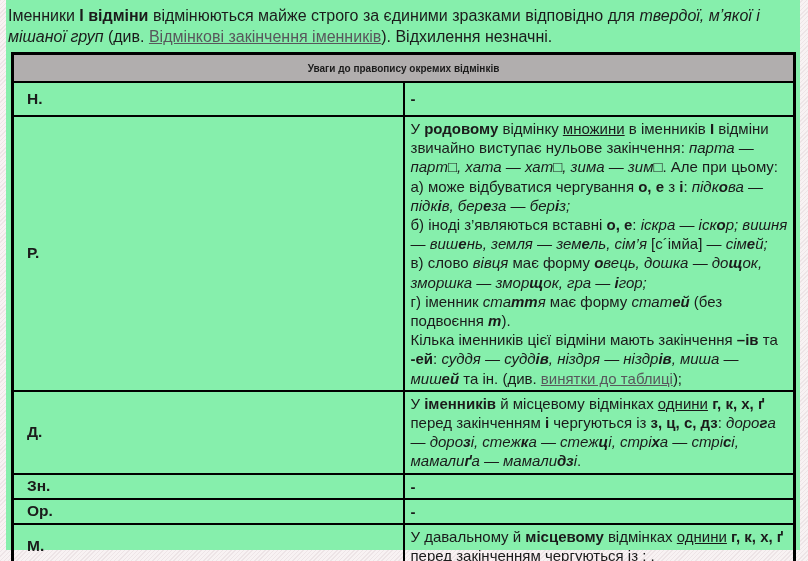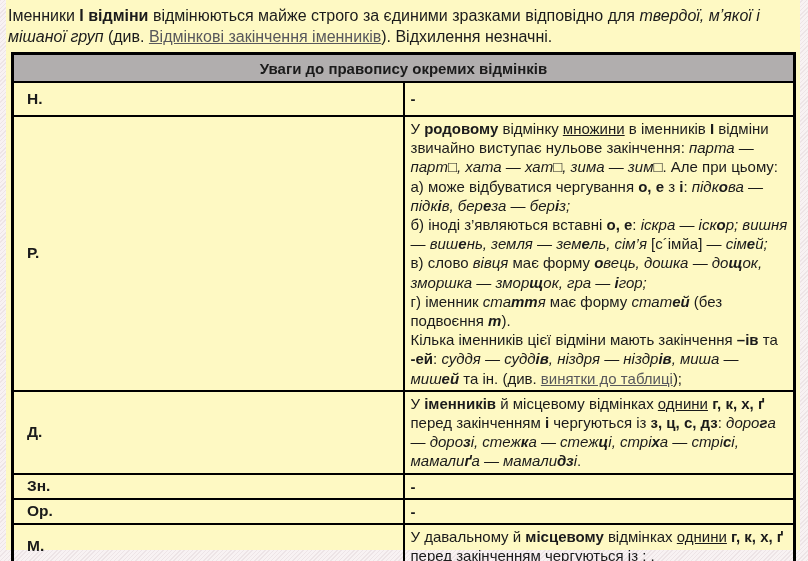--- a/index.html
+++ b/index.html
@@ -7,39 +7,39 @@
     width: 808px; height: 561px;
     position: relative;
     font-family: "Liberation Sans", sans-serif;
     background: repeating-linear-gradient(135deg, #ede4e6 0px, #ede4e6 1px, #f8f2f3 1px, #f8f2f3 3px);
     overflow: hidden;
     color: #1b1b1b;
   }
   .content {
     position: absolute; left: 6px; top: 0;
     width: 794px; height: 550px;
-    background: #fef9c3;
+    background: #86efac;
   }
   .intro {
     font-size: 16px; line-height: 21px;
     padding: 5px 4px 5px 2px;
     color: #1b1b1b;
   }
   .lnk { color: #58585c; text-decoration: underline; cursor: pointer; }
   table.cases {
     border-collapse: collapse;
     margin-left: 5px;
     width: 785px;
     border: 3px solid #000;
     table-layout: fixed;
   }
   table.cases th, table.cases td { border: 2px solid #000; }
   th.ttl {
     background: #b1aeae;
-    font-size: 15px; font-weight: bold;
+    font-size: 10px; font-weight: bold;
     height: 22px; text-align: center;
     padding: 2px;
   }
   td.case-label {
     width: 76px;
     font-weight: bold;
     font-size: 15.5px;
     padding-left: 13px;
     vertical-align: middle;
   }

